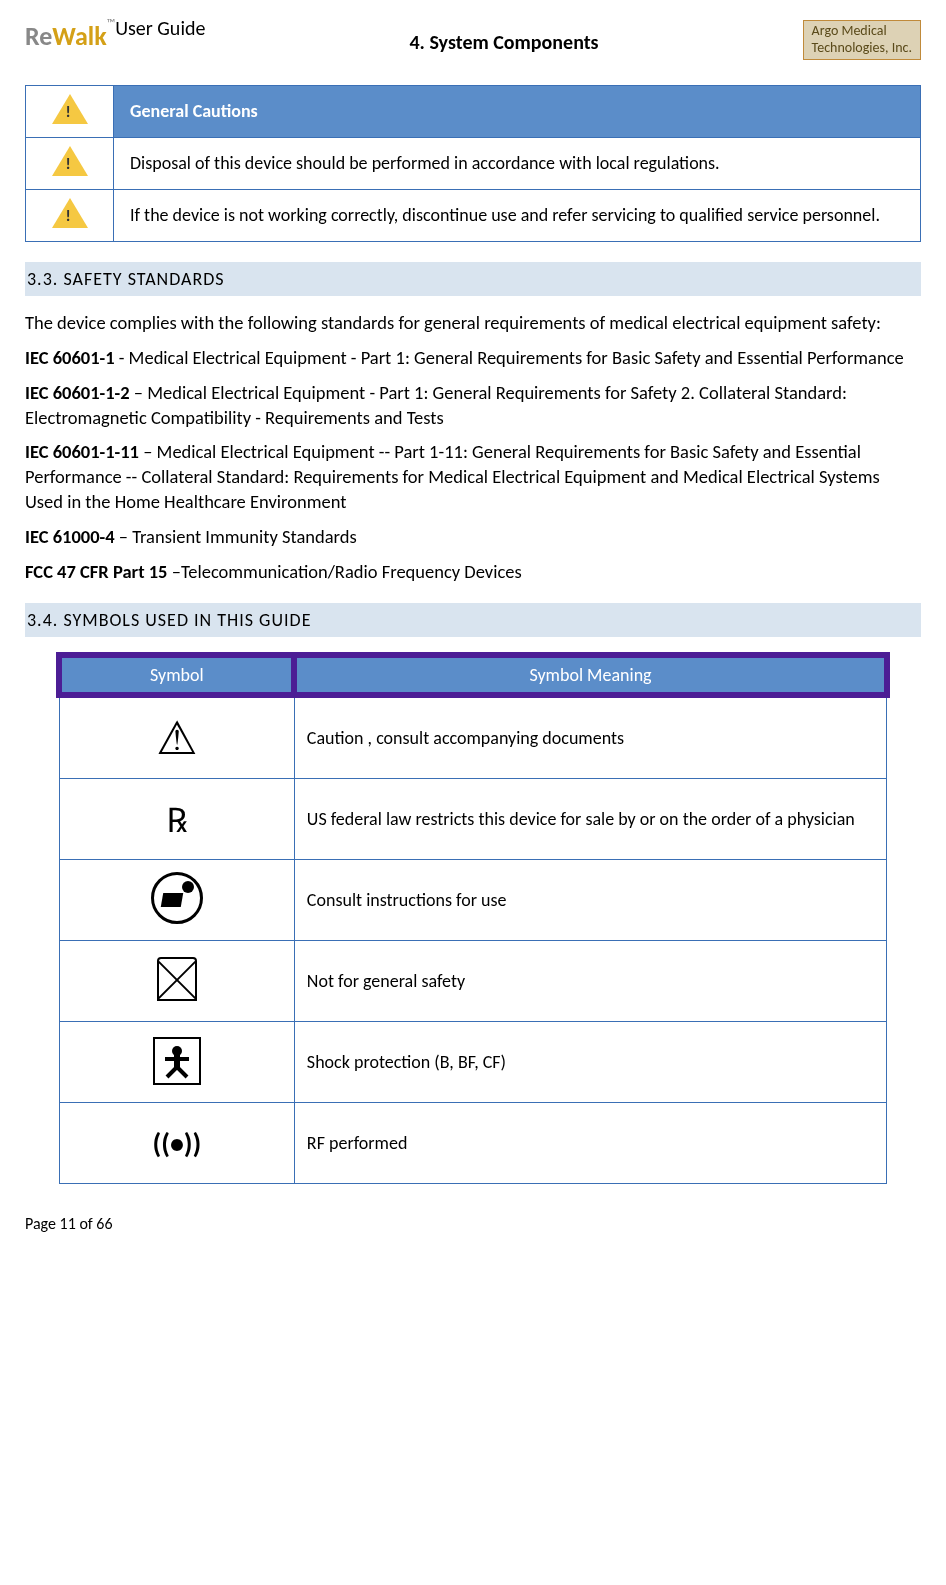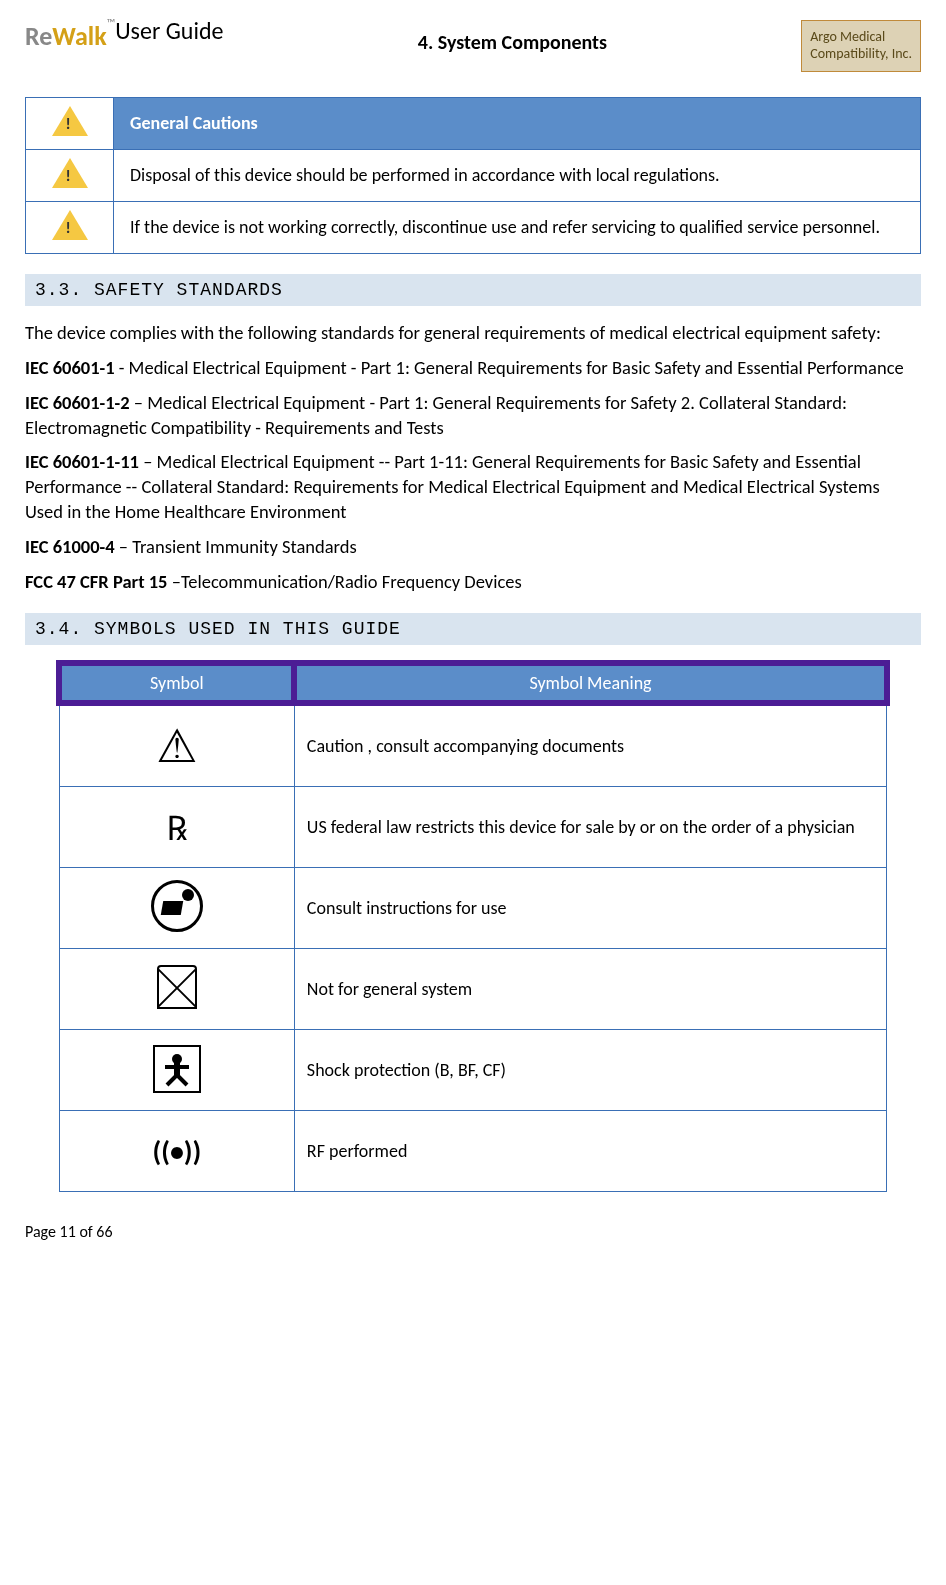--- a/index.html
+++ b/index.html
@@ -21,34 +21,34 @@
     display: flex;
   }
   .logo {
     font-size: 26px;
     font-weight: bold;
   }
   .logo-re { color: #888; }
   .logo-walk { color: #d4a017; }
   .logo-tm { font-size: 12px; vertical-align: super; color: #888; font-weight: normal; position: relative; top: -8px; }
   .user-guide {
-    font-size: 24px;
+    font-size: 20px;
     margin-top: -4px;
   }
   .header-center {
     font-size: 20px;
     font-weight: bold;
     text-align: center;
     flex: 1;
     padding-top: 10px;
   }
   .header-right {
     border: 1px solid #c08a3a;
     background: #ddd2b5;
-    padding: 8px 8px;
+    padding: 2px 8px;
     font-size: 14px;
     color: #5a4a1a;
     text-align: left;
     line-height: 1.2;
   }
   .cautions-table {
     width: 100%;
     border-collapse: collapse;
     margin-bottom: 20px;
   }
@@ -84,25 +84,24 @@
     content: "!";
     position: absolute;
     left: -4px;
     top: 8px;
     font-size: 16px;
     font-weight: bold;
     color: #333;
   }
   .section-heading {
     background: #d9e4ef;
-    padding: 6px 10px;
+    padding: 6px 2px;
     font-size: 18px;
     letter-spacing: 1px;
     margin: 18px 0 15px 0;
-    font-family: Liberation Mono, monospace;
   }
   .body-text {
     font-size: 18.5px;
     line-height: 1.35;
     margin: 10px 0;
   }
   .body-text b {
     font-weight: bold;
   }
   .symbols-table {
@@ -237,21 +236,21 @@
 <div class="header">
   <div class="header-left">
     <div class="logo">
       <span class="logo-re">Re</span><span class="logo-walk">Walk</span><span class="logo-tm">™</span>
     </div>
     <div class="user-guide">User Guide</div>
   </div>
   <div class="header-center">4. System Components</div>
   <div class="header-right">
     <div>Argo Medical</div>
-    <div>Compatibility, Inc.</div>
+    <div>Technologies, Inc.</div>
   </div>
 </div>
 
 <table class="cautions-table">
   <tbody>
       <tr class="cautions-header">
     <td class="icon-cell"><span class="caution-icon"></span></td>
     <td>General Cautions</td>
   </tr>
   <tr>
@@ -290,21 +289,21 @@
   <tr>
     <td><span class="sym-rx">℞</span></td>
     <td>US federal law restricts this device for sale by or on the order of a physician</td>
   </tr>
   <tr>
     <td><span class="sym-manual"></span></td>
     <td>Consult instructions for use</td>
   </tr>
   <tr>
     <td><span class="sym-bin"></span></td>
-    <td>Not for general system</td>
+    <td>Not for general safety</td>
   </tr>
   <tr>
     <td>
       <span class="sym-shock">
         <svg viewBox="0 0 44 44">
               <circle cx="22" cy="12" r="5" fill="#000"></circle>
               <rect x="19" y="16" width="6" height="14" fill="#000"></rect>
               <line x1="12" y1="38" x2="22" y2="28" stroke="#000" stroke-width="4"></line>
               <line x1="32" y1="38" x2="22" y2="28" stroke="#000" stroke-width="4"></line>
               <line x1="10" y1="20" x2="19" y2="20" stroke="#000" stroke-width="4"></line>

